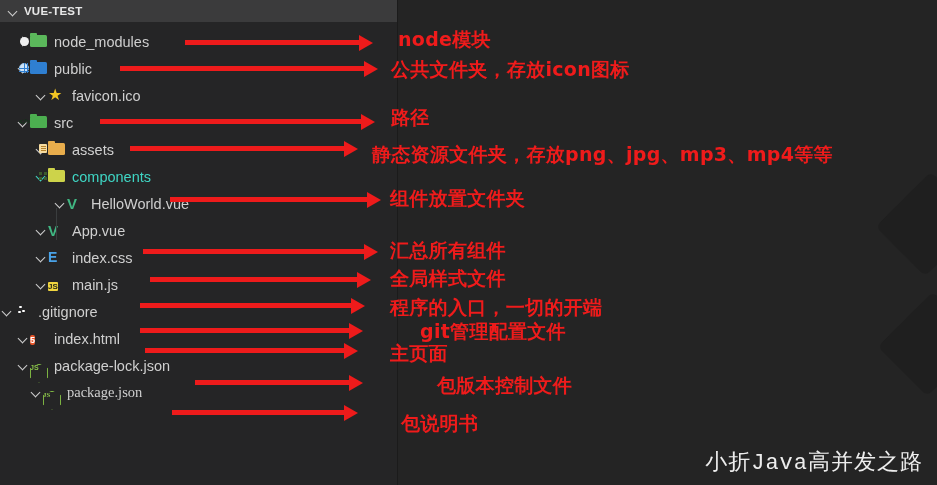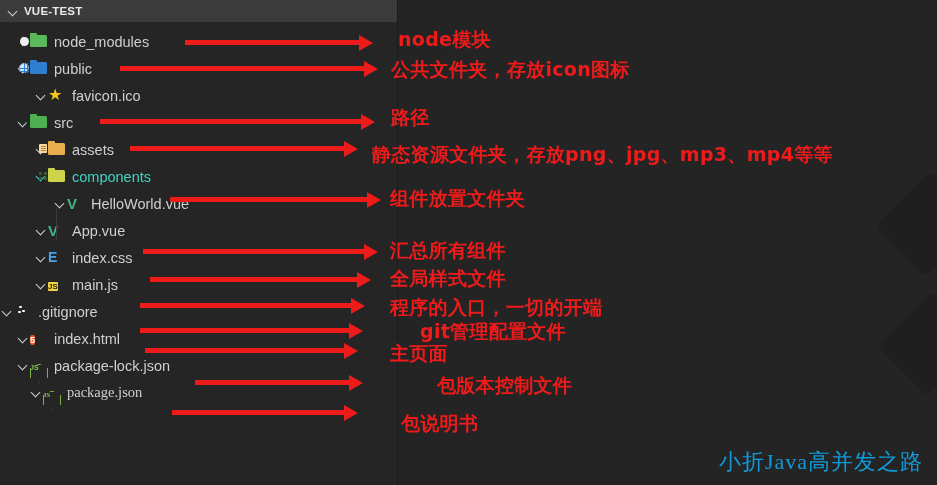--- a/index.html
+++ b/index.html
@@ -262,22 +262,22 @@
     font-weight: bold;
     font-size: 19px;
     white-space: nowrap;
     letter-spacing: .3px;
   }
 
   
   #watermark {
     position: absolute;
     right: 14px; bottom: 8px;
-    color: #0ea5e9;
-    font-family: Liberation Serif, serif;
+    color: #ffffff;
+    font-family: Liberation Mono, monospace;
     font-size: 22px;
     letter-spacing: 1px;
     opacity: .92;
   }
 </style>
 </head>
 <body>
 
 <div id="screen">
 

